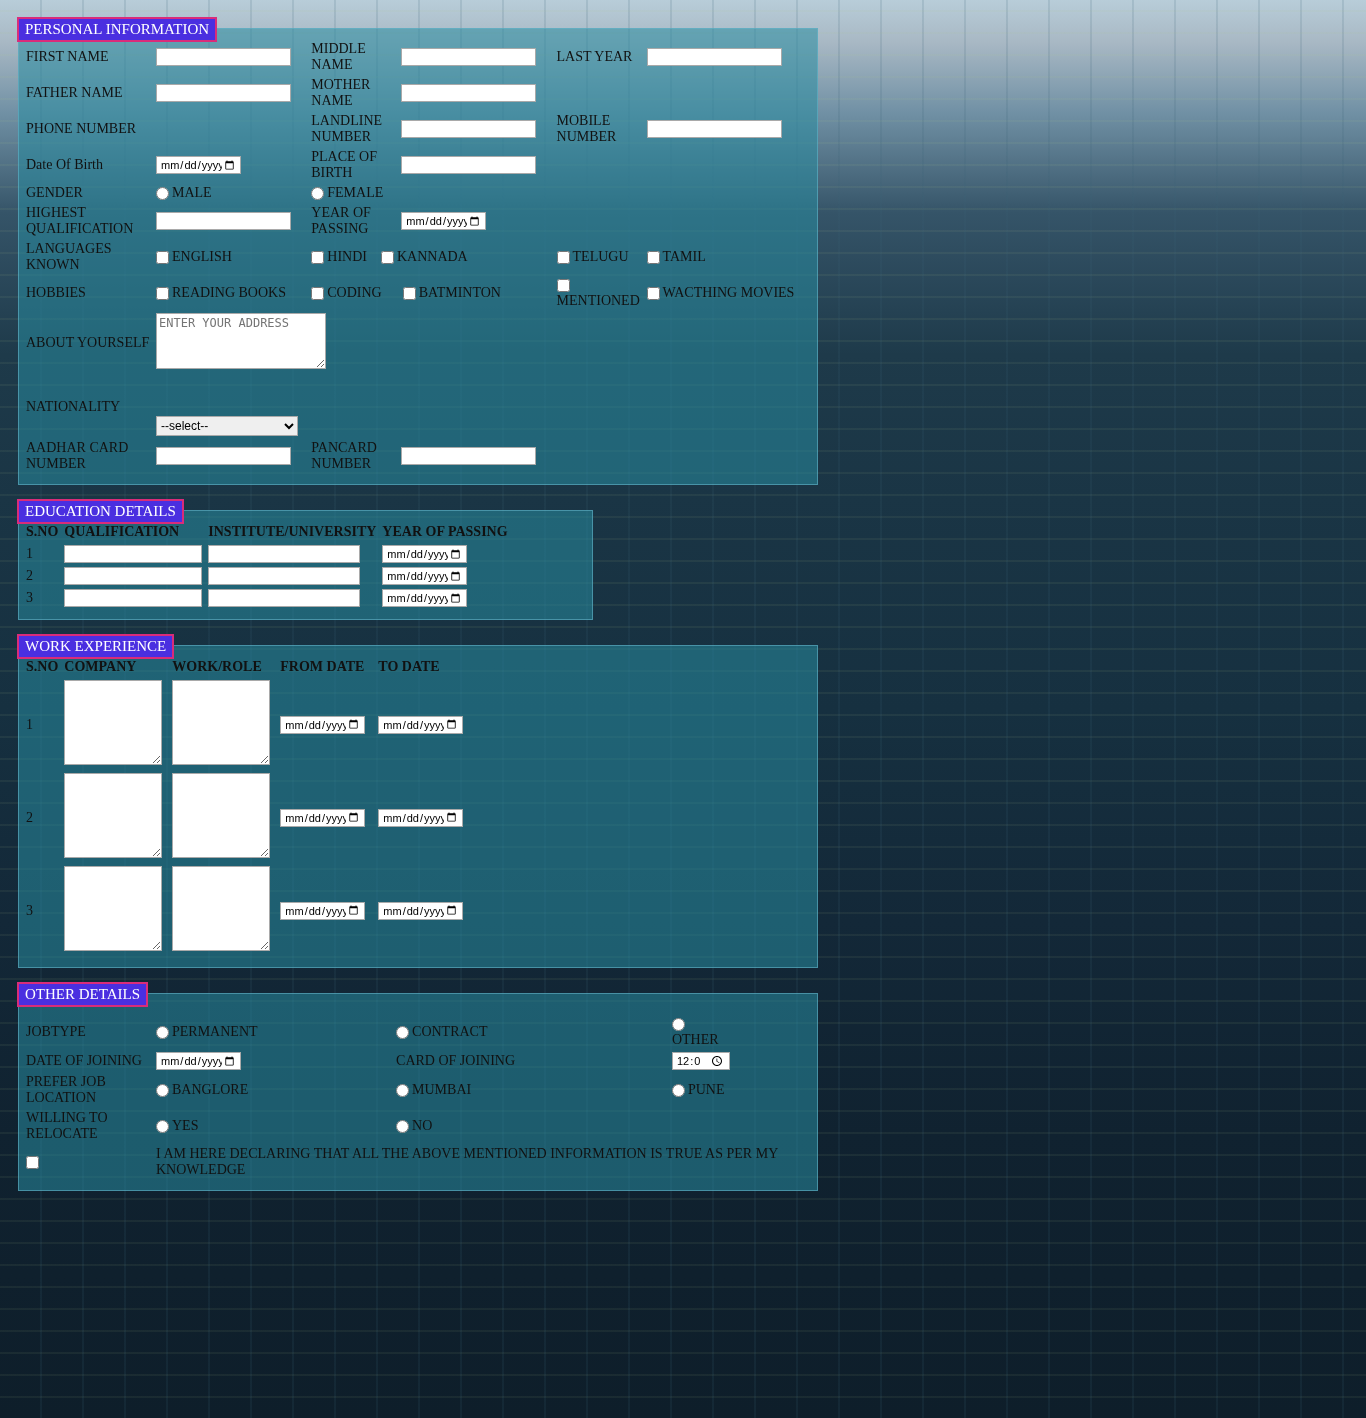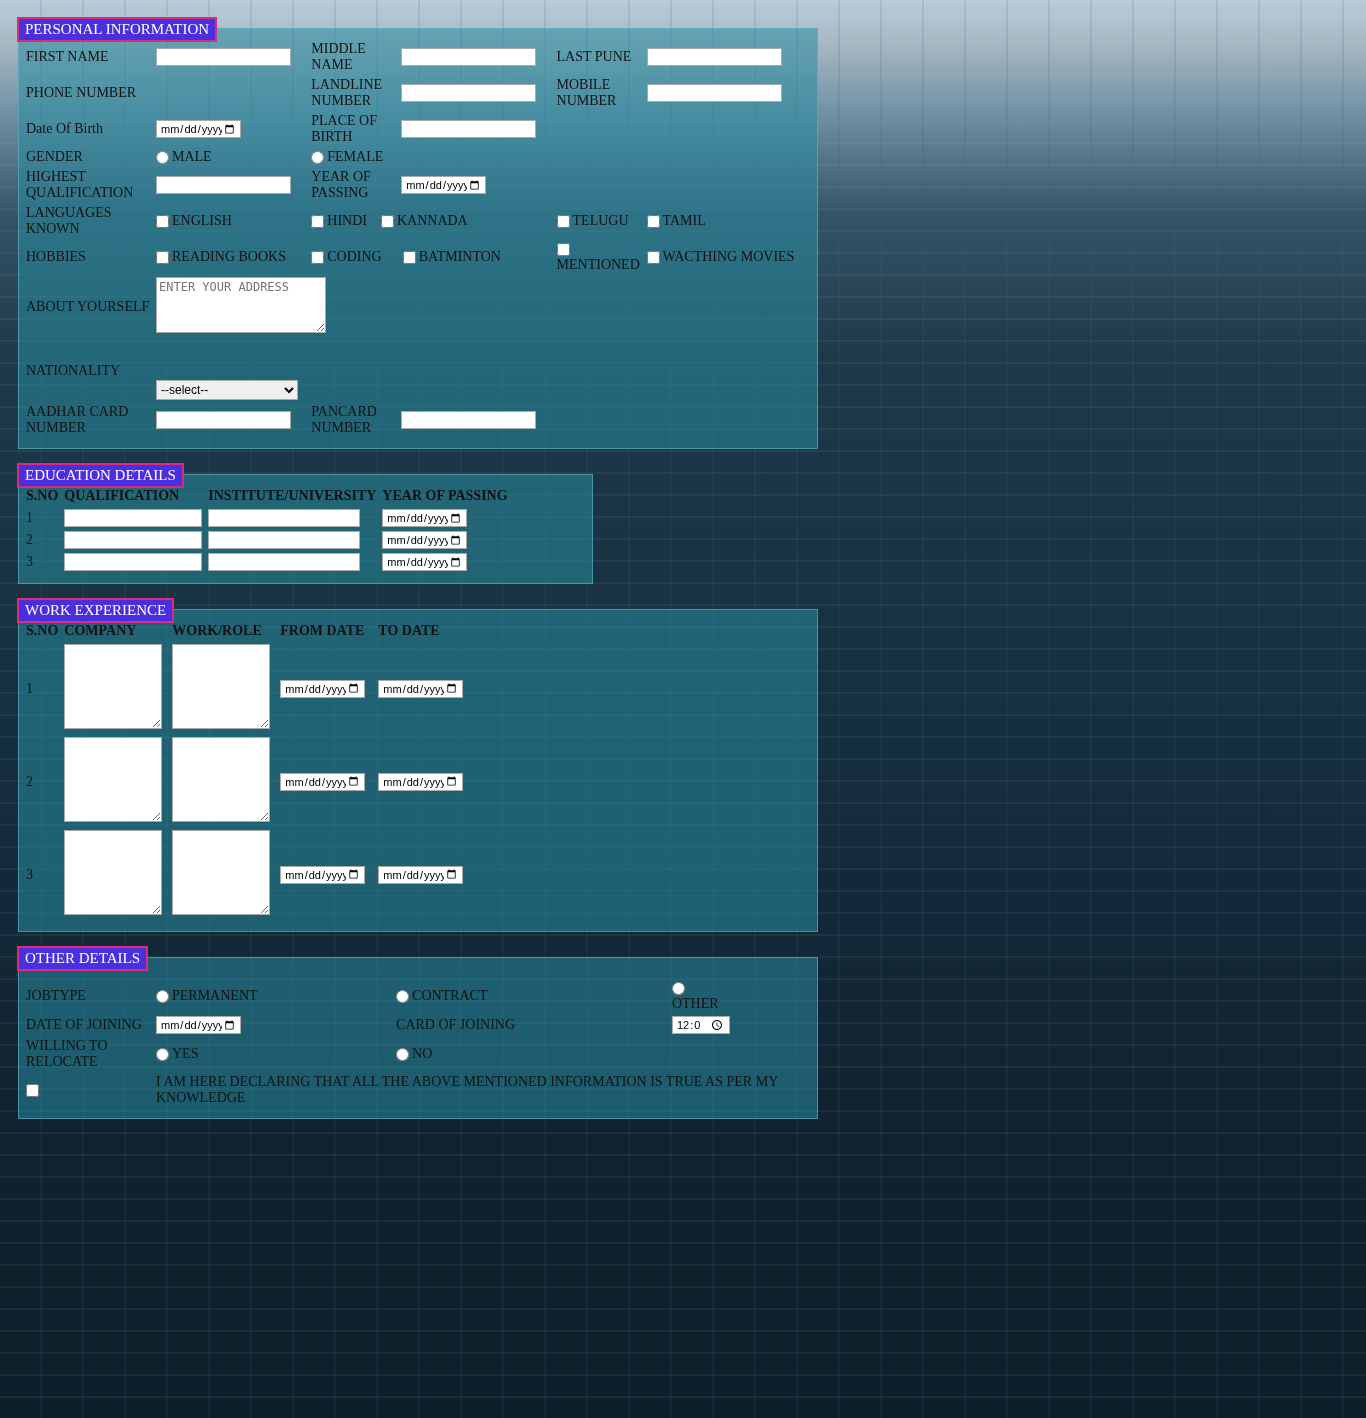--- a/index.html
+++ b/index.html
@@ -111,22 +111,30 @@
 
 <div class="fieldset wide-fieldset" style="margin-top:28px;">
   <div class="legend">PERSONAL INFORMATION</div>
   <table>
     <tbody>
         <tr>
       <td class="label-cell">FIRST NAME</td>
       <td><input type="text" style=""></td>
       <td class="label-cell-narrow">MIDDLE NAME</td>
       <td><input type="text" style=""></td>
-      <td class="label-cell-narrow">LAST PUNE</td>
-      <td><input type="text" style=""></td>
+      <td class="label-cell-narrow">LAST YEAR</td>
+      <td><input type="text" style=""></td>
+    </tr>
+    <tr>
+      <td>FATHER NAME</td>
+      <td><input type="text" style=""></td>
+      <td>MOTHER NAME</td>
+      <td><input type="text" style=""></td>
+      <td></td>
+          <td></td>
     </tr>
     <tr>
       <td>PHONE NUMBER</td>
       <td></td>
       <td>LANDLINE NUMBER</td>
       <td><input type="text" style=""></td>
       <td>MOBILE NUMBER</td>
       <td><input type="text" style=""></td>
     </tr>
     <tr>
@@ -266,20 +274,26 @@
       <td><input type="radio" name="jobtype" style=""><span>CONTRACT</span></td>
       <td><input type="radio" name="jobtype" style=""><br><span>OTHER</span></td>
     </tr>
     <tr>
       <td>DATE OF JOINING</td>
       <td><input type="date" class="date-wide" style=""></td>
       <td>CARD OF JOINING</td>
       <td><input type="time" style="width: 58px;" value="12:00"></td>
     </tr>
     <tr>
+      <td>PREFER JOB LOCATION</td>
+      <td><input type="radio" name="loc" style=""><span>BANGLORE</span></td>
+      <td><input type="radio" name="loc" style=""><span>MUMBAI</span></td>
+      <td><input type="radio" name="loc" style=""><span>PUNE</span></td>
+    </tr>
+    <tr>
       <td>WILLING TO RELOCATE</td>
       <td><input type="radio" name="relocate" style=""><span>YES</span></td>
       <td colspan="2"><input type="radio" name="relocate" style=""><span>NO</span></td>
     </tr>
     <tr>
       <td><input type="checkbox" style=""></td>
       <td colspan="3">I AM HERE DECLARING THAT ALL THE ABOVE MENTIONED INFORMATION IS TRUE AS PER MY KNOWLEDGE</td>
     </tr>
   </tbody>
     </table>

